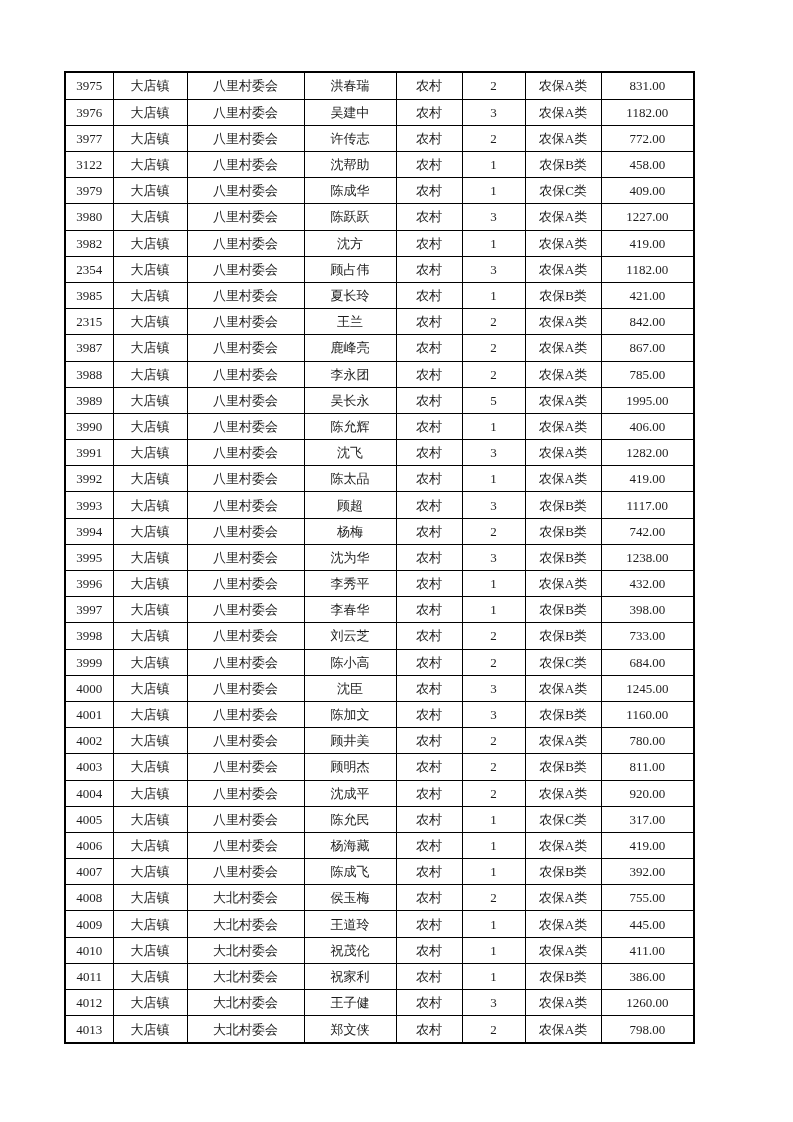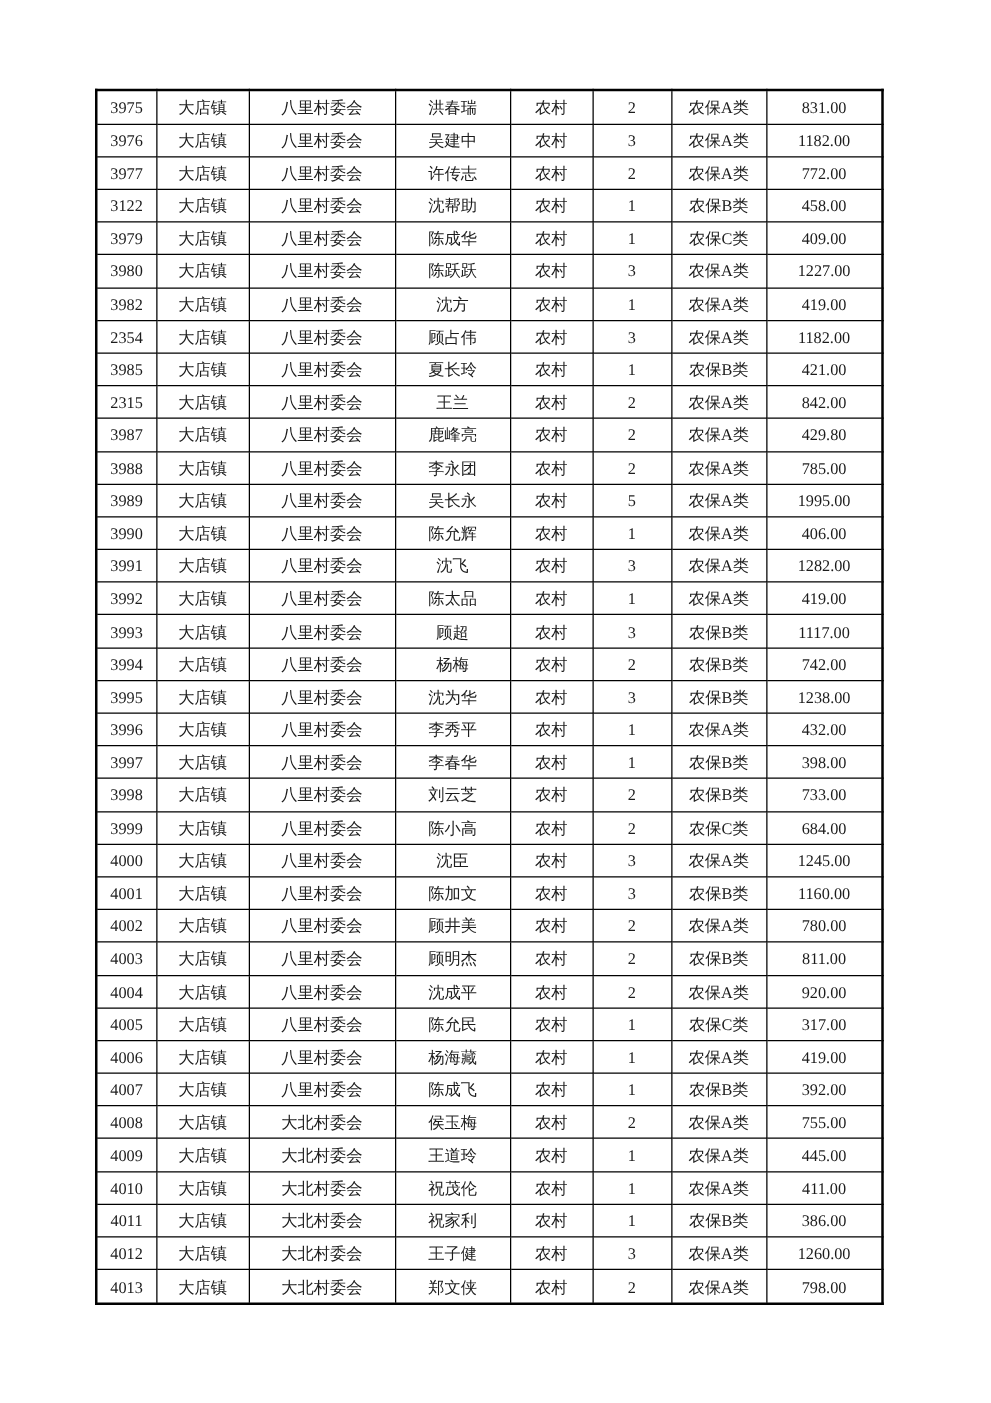--- a/index.html
+++ b/index.html
@@ -11,21 +11,21 @@
     position: relative;
     width: 793px;
     height: 1122px;
     background: var(--page-bg, #ffffff);
     font-family: "Liberation Serif", "DejaVu Serif", serif;
     color: var(--text-color, #1c1c1c);
     overflow: hidden;
   }
   table.grid {
     position: absolute;
-    left: 76px;
+    left: 64px;
     top: 71px;
     width: 629px;
     height: 973px;
     border-collapse: collapse;
     table-layout: fixed;
     border: 2px solid var(--border-color, #000000);
   }
   table.grid td {
     border: 1px solid var(--border-color, #000000);
     text-align: center;
@@ -158,21 +158,21 @@
           <td class="num">842.00</td>
         </tr>
         <tr>
           <td class="num">3987</td>
           <td>大店镇</td>
           <td>八里村委会</td>
           <td>鹿峰亮</td>
           <td>农村</td>
           <td class="num">2</td>
           <td>农保A类</td>
-          <td class="num">429.80</td>
+          <td class="num">867.00</td>
         </tr>
         <tr>
           <td class="num">3988</td>
           <td>大店镇</td>
           <td>八里村委会</td>
           <td>李永团</td>
           <td>农村</td>
           <td class="num">2</td>
           <td>农保A类</td>
           <td class="num">785.00</td>

